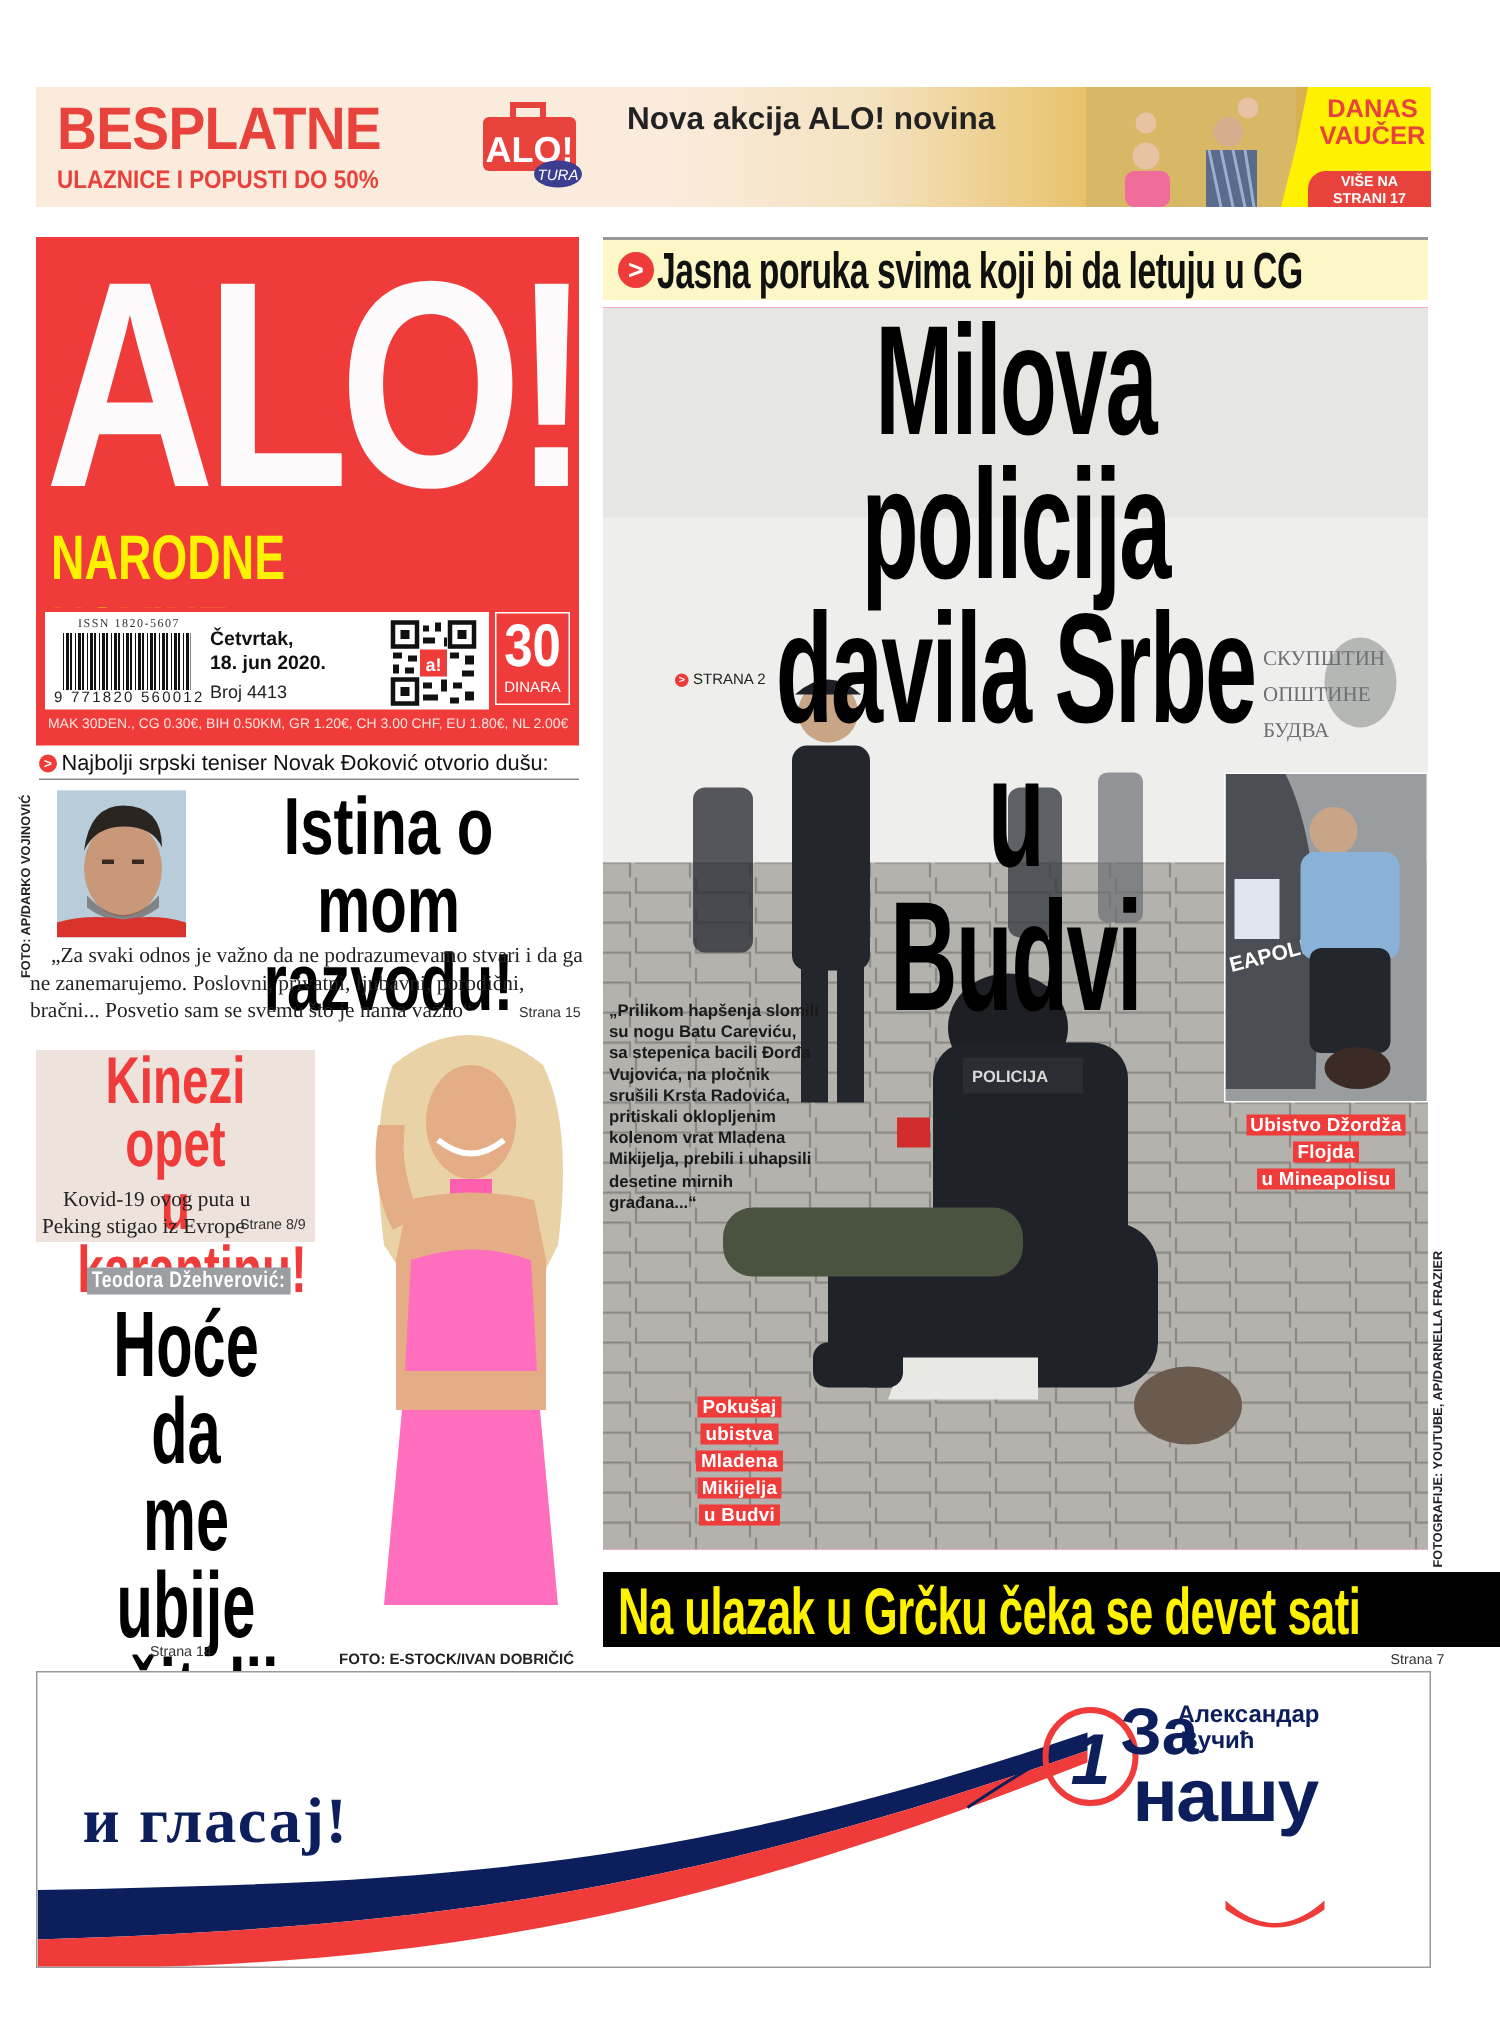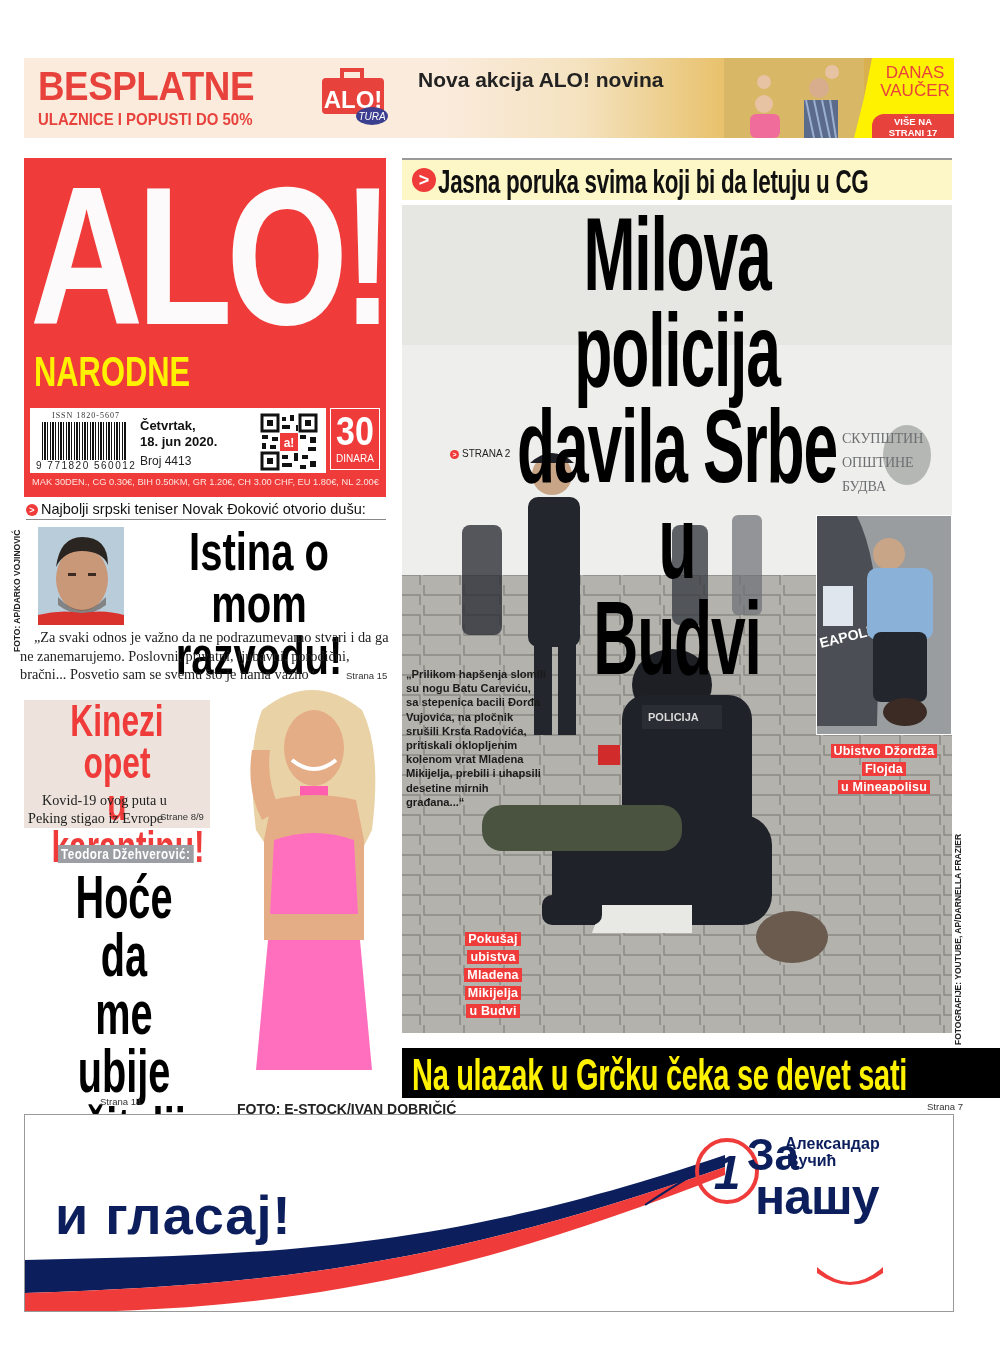--- a/index.html
+++ b/index.html
@@ -10,21 +10,21 @@
 
   
   #top-ad { left: 24px; top: 58px; width: 930px; height: 80px; background: linear-gradient(90deg,#fbebdc 0%,#fbebdc 45%,#f4e2bf 60%,#e8c26d 75%,#d9b050 85%); overflow: hidden; padding-left: 19px; }
   #top-ad .besp { left: 14px; top: 6px; font-size: 40px; font-weight: 900; color: #e8423d; letter-spacing: -0.5px; transform: scaleX(0.92); transform-origin: left top; }
   #top-ad .ulaz { left: 14px; top: 52px; font-size: 17px; font-weight: 700; color: #e8423d; transform: scaleX(0.88); transform-origin: left top; }
   #top-ad .suitcase { left: 296px; top: 10px; width: 70px; height: 54px; }
   #top-ad .nova { left: 394px; top: 10px; font-size: 21px; font-weight: 700; color: #222; }
   #top-ad .desc { left: 394px; top: 40px; font-size: 12.5px; font-weight: 700; color: #333; line-height: 16px; }
   #top-ad .photo { left: 700px; top: 0; width: 140px; height: 80px; }
   #top-ad .badge-y { left: 830px; top: 0; width: 100px; height: 80px; background: #fff200; clip-path: polygon(18% 0,100% 0,100% 100%,0 100%,10% 50%); }
-  #top-ad .danas { left: 855px; top: 6px; width: 72px; text-align: center; font-size: 17px; line-height: 18px; font-weight: 400; color: #e8423d; }
+  #top-ad .danas { left: 855px; top: 6px; width: 72px; text-align: center; font-size: 17px; line-height: 18px; font-weight: 700; color: #e8423d; }
   #top-ad .visa { left: 848px; top: 56px; width: 82px; height: 24px; background: #e8423d; border-radius: 12px 0 0 0; color: #fff; text-align: center; font-size: 9.5px; font-weight: 700; line-height: 11px; padding-top: 2px; }
 
   
   #mast { left: 24px; top: 158px; width: 362px; height: 250px; background: #ef3b39; }
   #mast .alo { left: 6px; top: 4px; font-size: 196px; line-height: 190px; font-weight: 900; color: #fdfafb; letter-spacing: -8px; transform: scaleX(0.80); transform-origin: left top; font-family: "Liberation Sans", sans-serif; }
   #mast .narod { left: 10px; top: 190px; font-size: 42px; font-weight: 900; color: #fff200; letter-spacing: 0; transform: scaleX(0.735); transform-origin: left top; }
   #info { left: 24px; top: 405px; width: 362px; height: 92px; background: #ef3b39; }
   #info .white { left: 6px; top: 3px; width: 296px; height: 65px; background: #fff; }
   #info .issn { left: 22px; top: 3px; font-size: 8px; color: #333; font-family: "Liberation Serif", serif; letter-spacing: 1px; }
   #info .barcode { left: 12px; top: 14px; width: 85px; height: 38px; background: repeating-linear-gradient(90deg,#111 0 1px,#fff 1px 2px,#111 2px 4px,#fff 4px 5px,#111 5px 6px,#fff 6px 8px); }
@@ -49,21 +49,21 @@
 
   #kin-box { left: 24px; top: 700px; width: 186px; height: 128px; background: #ede3dc; }
   #kin-head { left: 26px; top: 700px; width: 182px; font-size: 44px; line-height: 42px; font-weight: 900; color: #ef3b39; text-align: center; transform: scaleX(0.72); transform-origin: center top; }
   #kin-sub { left: 28px; top: 791px; width: 180px; font-size: 14.2px; line-height: 18px; color: #222; text-indent: 14px; }
   #kin-page { left: 160px; top: 811px; font-size: 9.5px; color: #333; }
 
   #teo-kicker { left: 58px; top: 845px; background: #9b9ea3; color: #fff; font-size: 15px; font-weight: 700; padding: 0 4px; line-height: 18px; transform: scaleX(0.78); transform-origin: left top; white-space: nowrap; letter-spacing: 0.5px; }
   #teo-head { left: 24px; top: 868px; width: 200px; font-size: 62px; line-height: 58px; font-weight: 900; color: #000; text-align: center; transform: scaleX(0.64); transform-origin: center top; }
   #teo-page { left: 100px; top: 1096px; font-size: 9.5px; color: #333; }
   #teo-photo { left: 222px; top: 690px; width: 178px; height: 408px; }
-  #teo-credit { left: 226px; top: 1101px; font-size: 14px; font-weight: 700; color: #222; white-space: nowrap; margin-left: 11px; }
+  #teo-credit { left: 226px; top: 1101px; font-size: 10px; font-weight: 700; color: #222; white-space: nowrap; }
 
   
   #cg-kicker { left: 402px; top: 158px; width: 550px; height: 42px; background: #fdf6c6; border-top: 2px solid #999; }
   #cg-kicker .txt { position: absolute; left: 36px; top: 2px; font-size: 34px; font-weight: 900; color: #111; white-space: nowrap; transform: scaleX(0.66); transform-origin: left top; letter-spacing: -0.5px; }
   #cg-kicker .arrow { position: absolute; left: 10px; top: 8px; width: 24px; height: 24px; border-radius: 50%; background: #ef3b39; color: #fff; font-weight: 900; font-size: 18px; line-height: 24px; text-align: center; }
   #main-photo { left: 402px; top: 205px; width: 550px; height: 828px; overflow: hidden; background: #ec4899; }
   #main-head { left: 402px; top: 206px; width: 550px; font-size: 104px; line-height: 96px; font-weight: 900; color: #000; text-align: center; transform: scaleX(0.60); transform-origin: center top; letter-spacing: -2px; }
   #strana2 { left: 450px; top: 448px; font-size: 10px; color: #222; }
   #main-quote { left: 406px; top: 667px; width: 140px; font-size: 11.2px; line-height: 14.2px; font-weight: 700; color: #1a1a1a; }
   #floyd-inset { left: 816px; top: 515px; width: 136px; height: 220px; border: 1px solid #fff; overflow: hidden; }
@@ -73,21 +73,21 @@
   #photo-credit { left: 953px; top: 1045px; width: 12px; height: 240px; }
   #photo-credit span { position:absolute; left:0; top:0; transform: rotate(-90deg); transform-origin: left top; font-size: 8.5px; font-weight: 700; white-space: nowrap; color: #222; }
 
   #grc-bar { left: 402px; top: 1048px; width: 639px; height: 50px; background: #000; }
   #grc-bar .txt { position: absolute; left: 10px; top: 2px; font-size: 44px; font-weight: 900; color: #fff200; white-space: nowrap; transform: scaleX(0.66); transform-origin: left top; letter-spacing: -0.5px; }
   #grc-page { left: 917px; top: 1101px; font-size: 9.5px; color: #333; margin-left: 10px; }
 
   
   #bottom-ad { left: 24px; top: 1114px; width: 930px; height: 198px; border: 1px solid #999; background: #fff; overflow: hidden; }
   #ad-line1 { left: 30px; top: 20px; font-size: 54px; font-weight: 900; color: #0c1f5c; line-height: 56px; letter-spacing: 1px; }
-  #ad-line2 { left: 30px; top: 72px; font-size: 54px; font-weight: 900; color: #0c1f5c; line-height: 56px; letter-spacing: 1px; }
+  #ad-line2 { left: 30px; top: 72px; font-size: 43px; font-weight: 900; color: #0c1f5c; line-height: 56px; letter-spacing: 1px; font-family: Liberation Serif, serif; }
   #ad-logo-name { left: 760px; top: 20px; font-size: 16px; font-weight: 700; color: #0c1f5c; line-height: 17px; }
   #ad-logo-za { left: 722px; top: 18px; font-size: 44px; font-weight: 900; color: #0c1f5c; line-height: 44px; }
   #ad-logo-nashu { left: 730px; top: 60px; font-size: 50px; font-weight: 900; color: #0c1f5c; line-height: 44px; letter-spacing: -1px; }
   #ad-logo-decu { left: 708px; top: 98px; font-size: 50px; font-weight: 900; color: #0c1f5c; line-height: 48px; letter-spacing: -1px; }
   #ad-logo-one { left: 668px; top: 22px; width: 68px; height: 68px; }
 </style>
 </head>
 <body>
 
 <div id="top-ad" class="abs">

